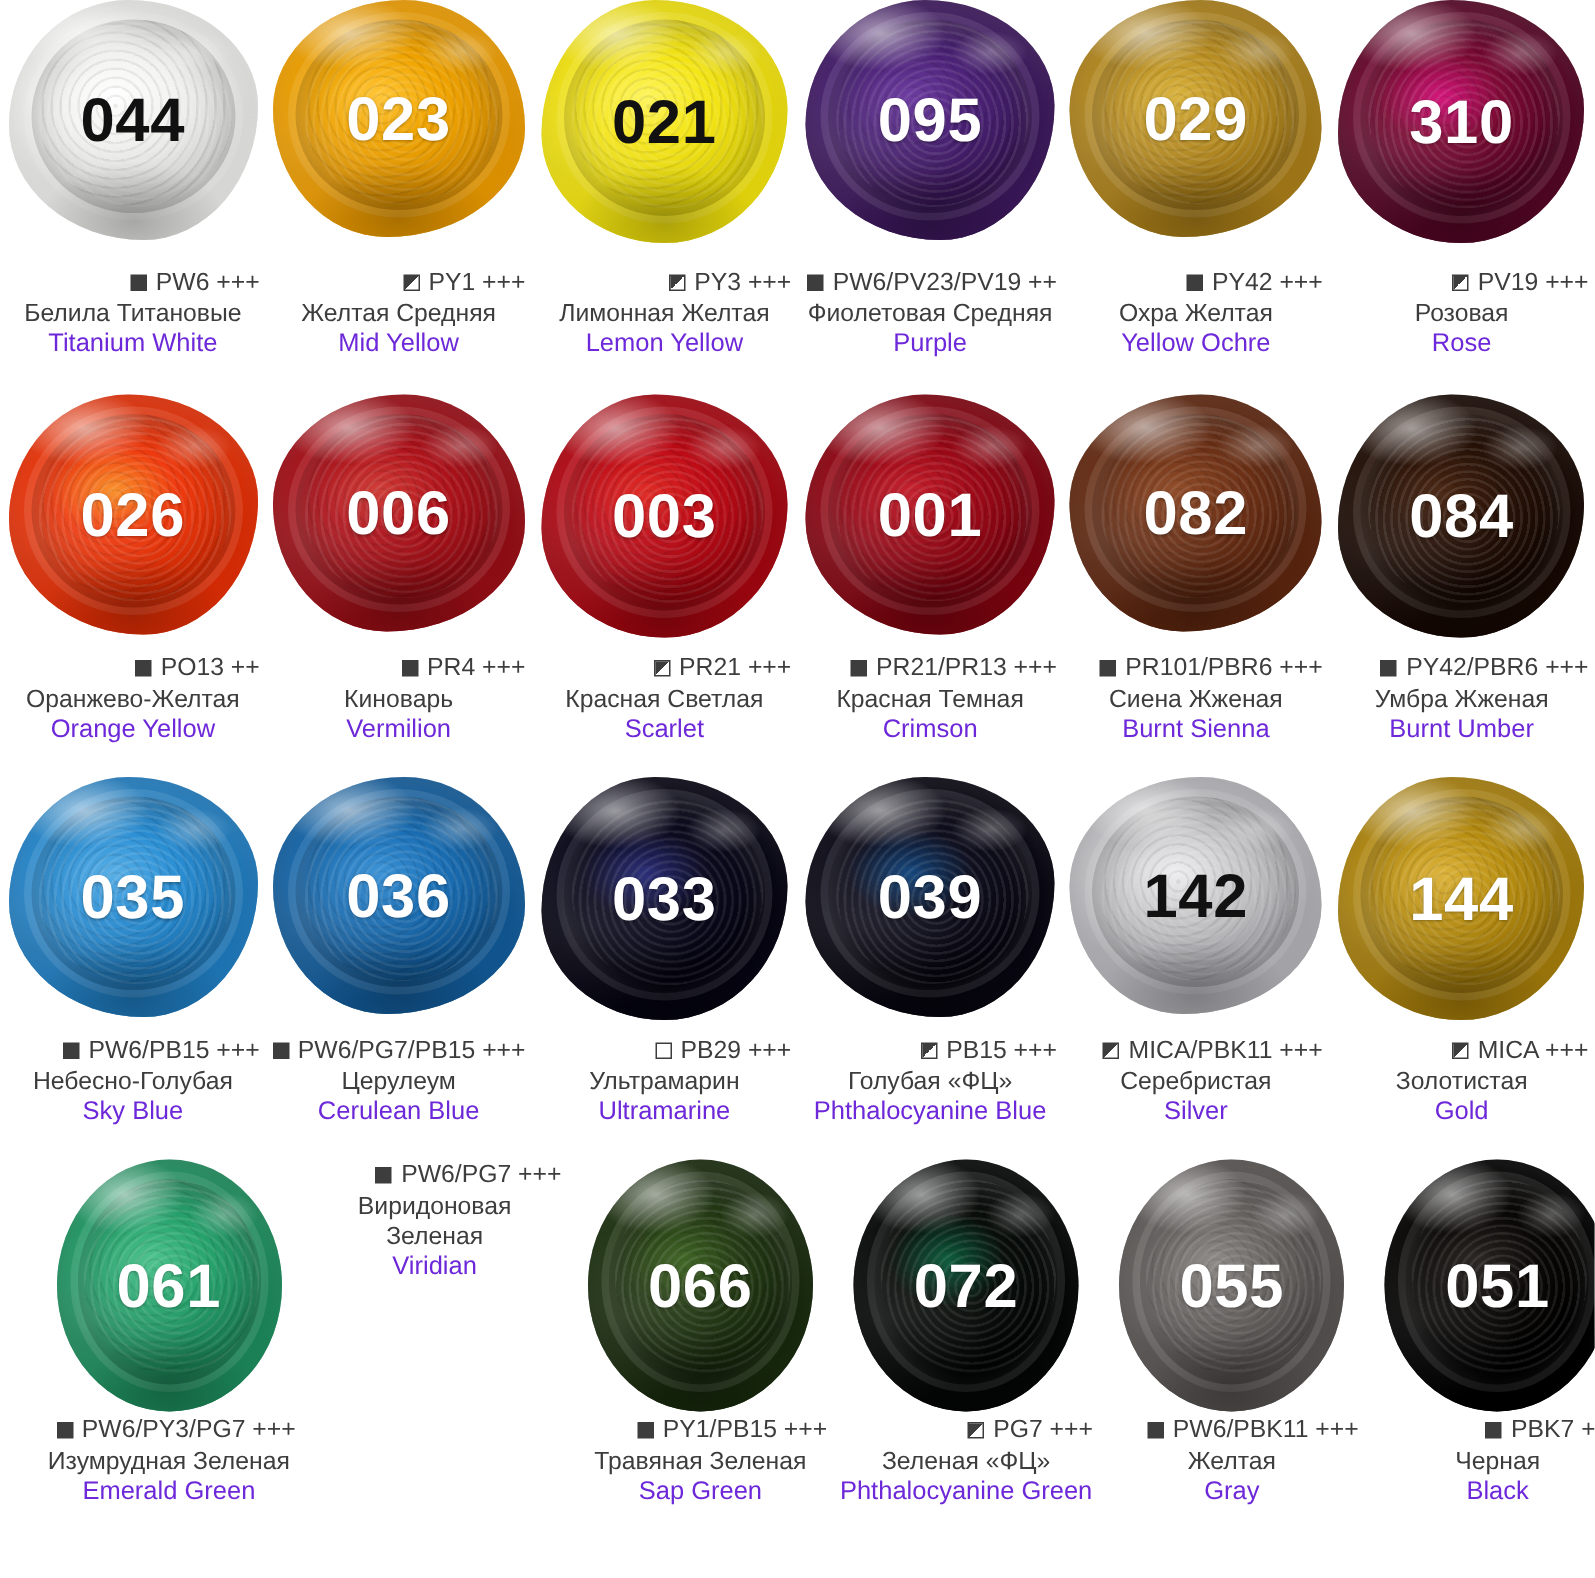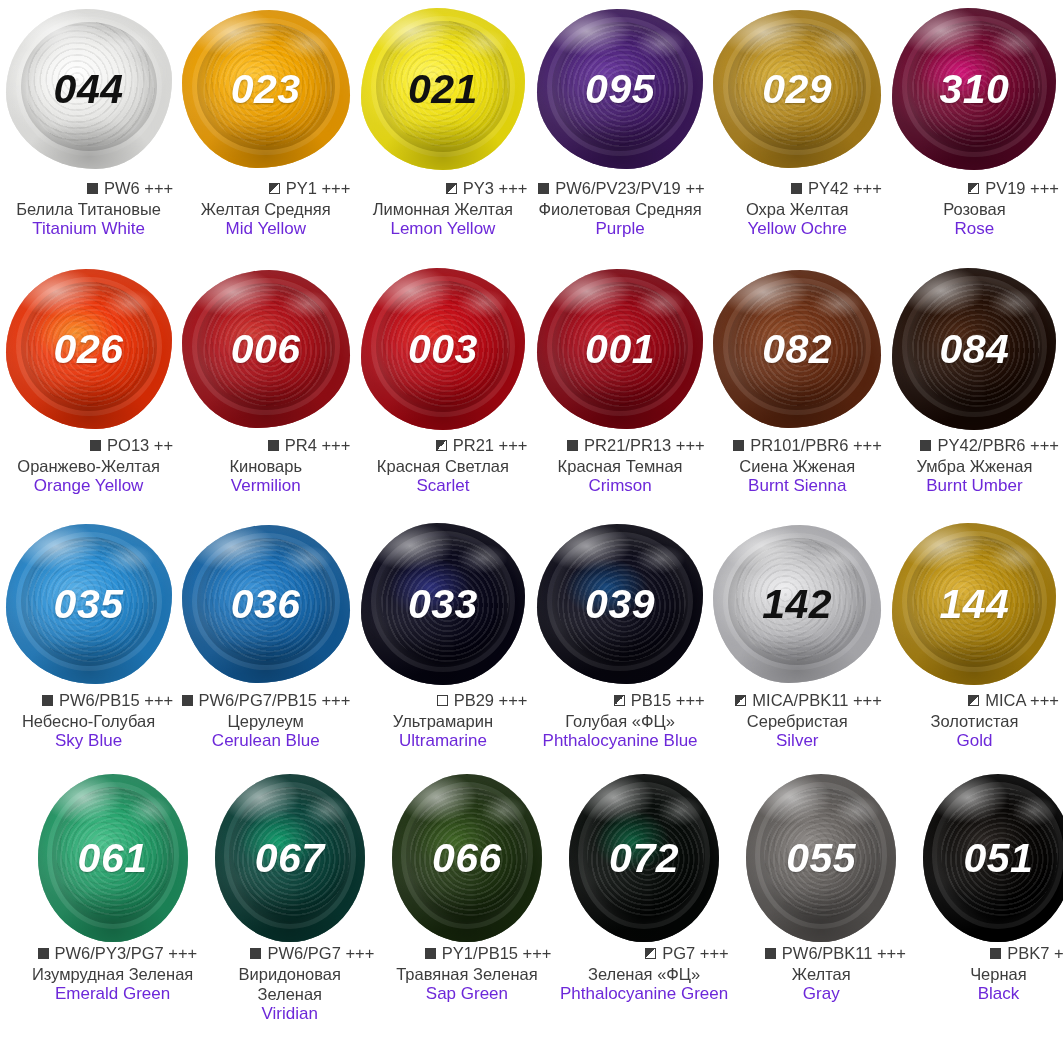--- a/index.html
+++ b/index.html
@@ -33,22 +33,21 @@
     flex-direction:column;
     align-items:center;
   }
 
   
   .blob-wrap{
     position:relative;
     width:100%;
     display:flex;
     justify-content:center;
-    align-items:center;
-    font-style:italic;
+    align-items:flex-start;
   }
   .r1 .blob-wrap{height:178px;}
   .r2 .blob-wrap{height:172px;}
   .r3 .blob-wrap{height:172px;}
   .r4 .blob-wrap{height:170px;}
 
   .blob{
     position:relative;
     display:flex;
     align-items:center;
@@ -503,28 +502,20 @@
         <div class="labels">
           <div class="pigline">
             <span class="sq full"></span>
             <span class="pigcode">PW6/PY3/PG7 +++</span>
           </div>
           <div class="name-ru">Изумрудная Зеленая</div>
           <div class="name-en">Emerald Green</div>
         </div>
       </div>
       <div class="cell r4">
-        <div class="blob-wrap">
-          <div class="blob shape-d" style="background: radial-gradient(55% 40% at 42% 40%, rgb(17, 156, 107) 0%, rgb(15, 76, 66) 46%, rgb(7, 50, 44) 100%); box-shadow: rgb(7, 50, 44) 0px -10px 20px inset, rgba(255, 255, 255, 0.12) 0px 8px 14px inset;">
-            <div class="swirl"></div>
-            <div class="grain"></div>
-            <div class="gloss"></div>
-            <div class="code light">067</div>
-          </div>
-        </div>
         <div class="labels">
           <div class="pigline">
             <span class="sq full"></span>
             <span class="pigcode">PW6/PG7 +++</span>
           </div>
           <div class="name-ru">Виридоновая Зеленая</div>
           <div class="name-en">Viridian</div>
         </div>
       </div>
       <div class="cell r4">

